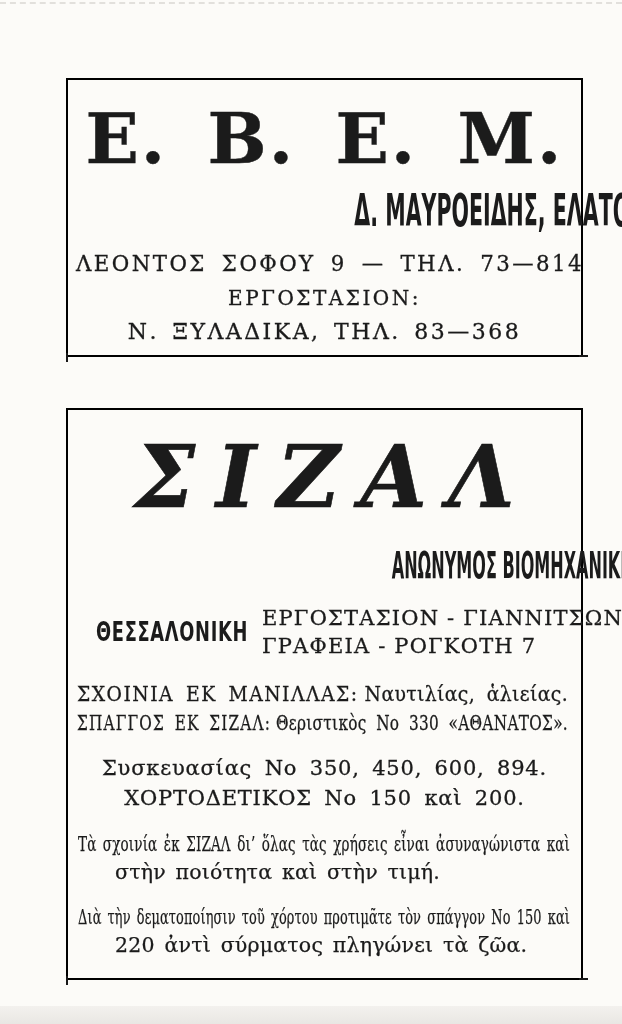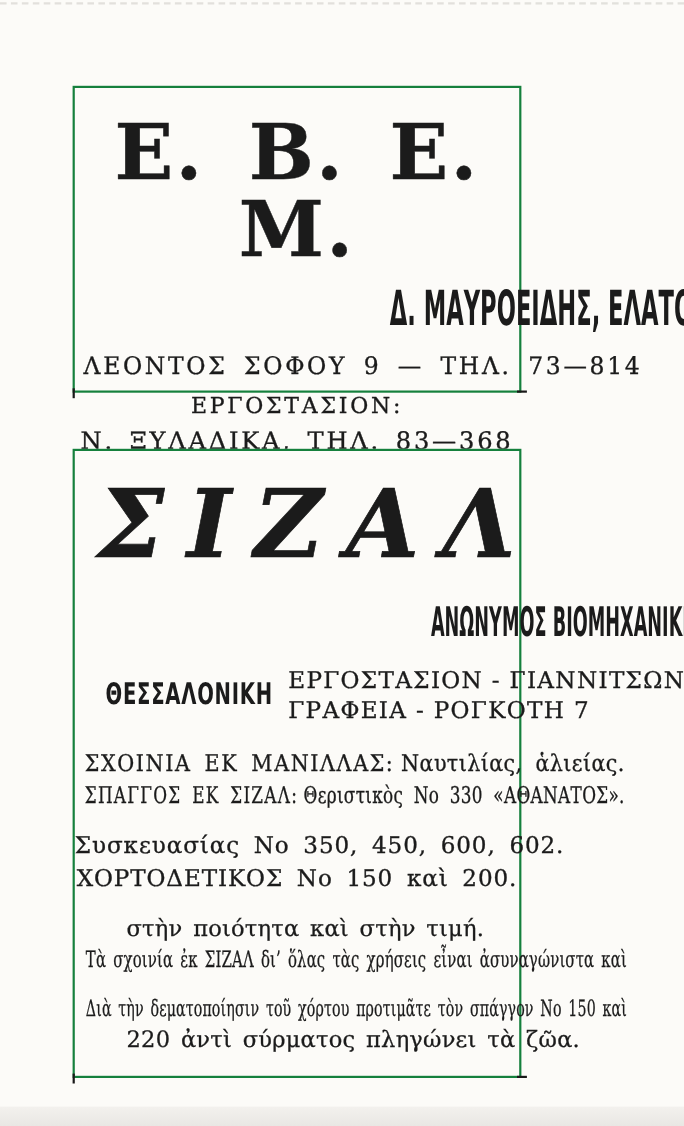--- a/index.html
+++ b/index.html
@@ -21,22 +21,22 @@
     border-top:2px dashed #d8d6d1;
     opacity:.7;
   }
   
   .bottom-band{
     position:absolute;left:0;bottom:0;width:100%;height:18px;
     background:linear-gradient(#f3f1ee,#e9e7e3);
   }
   .ad-box{
     position:absolute;
-    left:66px;width:408px;
-    border:2px solid #15803d;
+    left:66px;width:517px;
+    border:2px solid #000000;
     background:#fcfbf8;
     box-sizing:border-box;
   }
   
   .ad-box::after{
     content:"";position:absolute;right:-7px;bottom:-2px;width:9px;height:2px;background:#181818;
   }
   .ad-box::before{
     content:"";position:absolute;left:-2px;bottom:-7px;width:2px;height:9px;background:#181818;
   }
@@ -154,33 +154,33 @@
       <div class="product-line">
         <span class="fit" style="transform: scaleX(0.728926);">
           <span class="product-label">ΣΠΑΓΓΟΣ ΕΚ ΣΙΖΑΛ:</span>
           <span class="product-desc">Θεριστικὸς Νο 330 «ΑΘΑΝΑΤΟΣ».</span>
         </span>
       </div>
     </div>
 
     <div class="sizal-centered center">
       <div class="centered-line">
-        <span class="fit-c">Συσκευασίας Νο 350, 450, 600, 602.</span>
+        <span class="fit-c">Συσκευασίας Νο 350, 450, 600, 894.</span>
       </div>
       <div class="centered-line">
         <span class="fit-c">ΧΟΡΤΟΔΕΤΙΚΟΣ Νο 150 καὶ 200.</span>
       </div>
     </div>
 
     <div class="sizal-note">
+      <div class="note-line">
+        <span class="fit" style="transform: scaleX(0.660624);">Τὰ σχοινία ἐκ ΣΙΖΑΛ δι’ ὅλας τὰς χρήσεις εἶναι ἀσυναγώνιστα καὶ</span>
+      </div>
       <div class="note-line cont">
         <span class="fit">στὴν ποιότητα καὶ στὴν τιμή.</span>
-      </div>
-      <div class="note-line">
-        <span class="fit" style="transform: scaleX(0.660624);">Τὰ σχοινία ἐκ ΣΙΖΑΛ δι’ ὅλας τὰς χρήσεις εἶναι ἀσυναγώνιστα καὶ</span>
       </div>
     </div>
 
     <div class="sizal-note">
       <div class="note-line">
         <span class="fit" style="transform: scaleX(0.62937);">Διὰ τὴν δεματοποίησιν τοῦ χόρτου  προτιμᾶτε τὸν σπάγγον Νο 150 καὶ</span>
       </div>
       <div class="note-line cont">
         <span class="fit">220 ἀντὶ σύρματος πληγώνει τὰ ζῶα.</span>
       </div>

